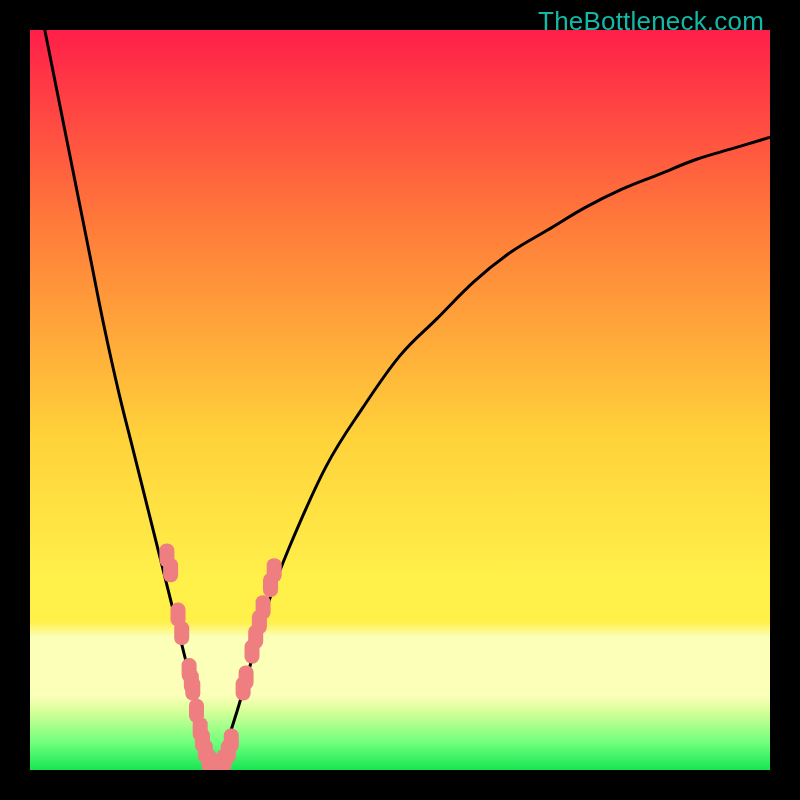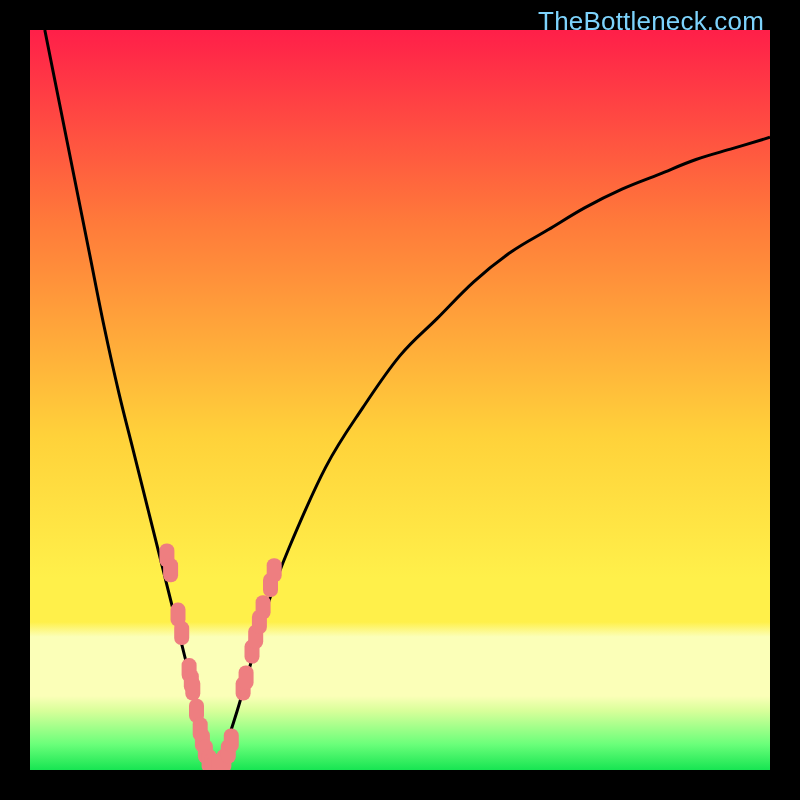--- a/index.html
+++ b/index.html
@@ -25,21 +25,21 @@
     overflow: hidden;
   }
   .gradient {
     position: absolute;
     left: 0; top: 0; right: 0; bottom: 0;
   }
   .watermark {
     position: absolute;
     top: 6px;
     right: 36px;
-    color: #7dd3fc;
+    color: #14b8a6;
     font-size: 26px;
     letter-spacing: 0.2px;
     font-weight: 500;
   }
   svg.curves {
     position: absolute;
     left: 0; top: 0;
     width: 100%;
     height: 100%;
   }

